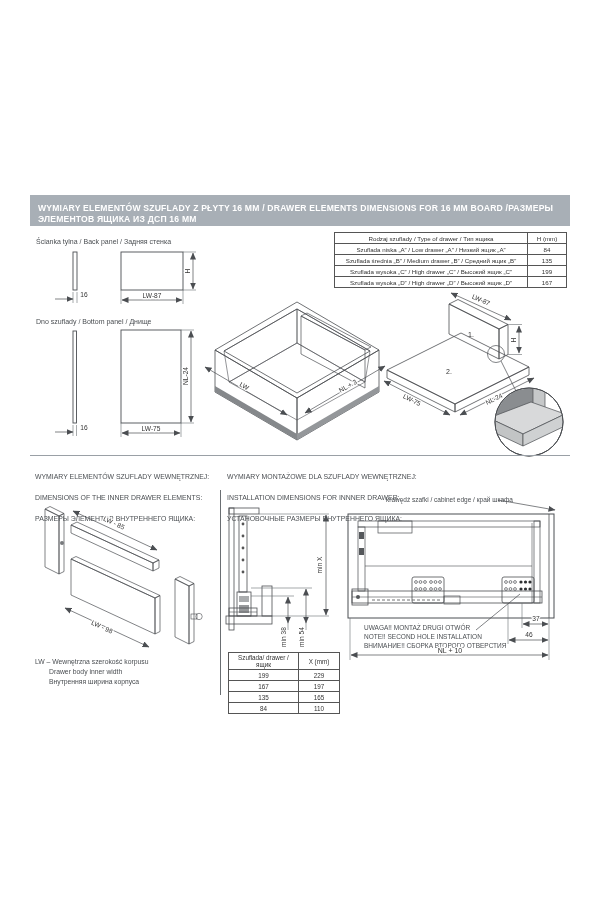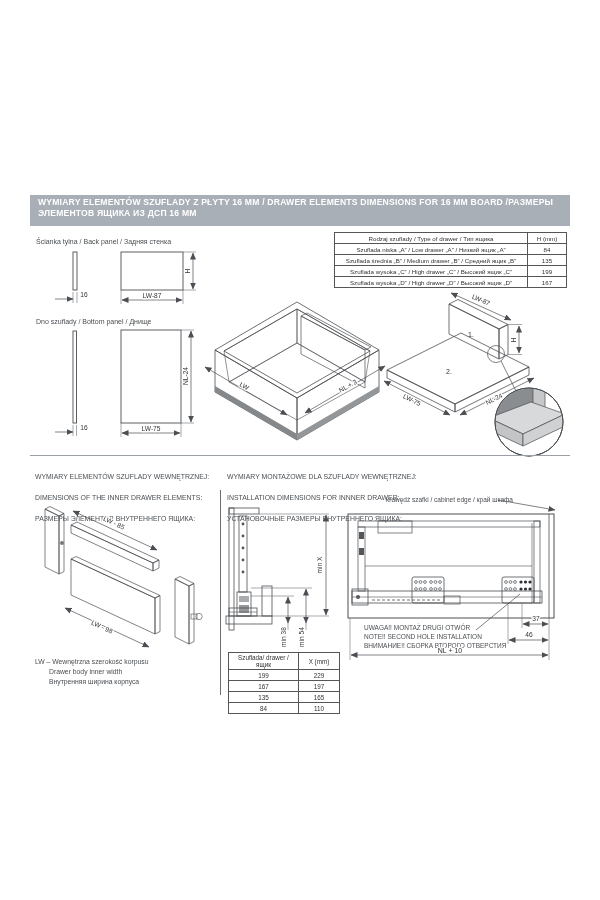--- a/index.html
+++ b/index.html
@@ -1,20 +1,20 @@
 <!DOCTYPE html>
 <html><head>
 <meta charset="utf-8">
 <style>
   html,body{margin:0;padding:0;}
   body{width:600px;height:900px;background:#fff;position:relative;overflow:hidden;
        font-family:"Liberation Sans",sans-serif;color:#3d4144;}
   .abs{position:absolute;}
   .hdr{background:#a8afb6;color:#fff;font-size:8.6px;font-weight:bold;line-height:1.3;
-       padding:2px 8px;box-sizing:border-box;letter-spacing:.2px;}
+       padding:8px 8px;box-sizing:border-box;letter-spacing:.2px;}
   .dia-title{font-size:7px;color:#4a4e52;}
   .sec-h{font-size:6.9px;color:#4a4e52;line-height:1.5;white-space:pre-line;}
   .note{font-size:6.8px;color:#4a4e52;line-height:1.45;}
   .note .ind{padding-left:14px;}
   table{border-collapse:collapse;}
   .ttab{width:233px;font-size:6.2px;color:#333;}
   .ttab td{border:0.8px solid #555;text-align:center;padding:1px 2px;height:8px;}
   .ttab td.hv{width:34px;}
   .xtab{width:112px;font-size:6.3px;color:#333;}
   .xtab td{border:0.8px solid #555;text-align:center;padding:1px 2px;height:8px;}

